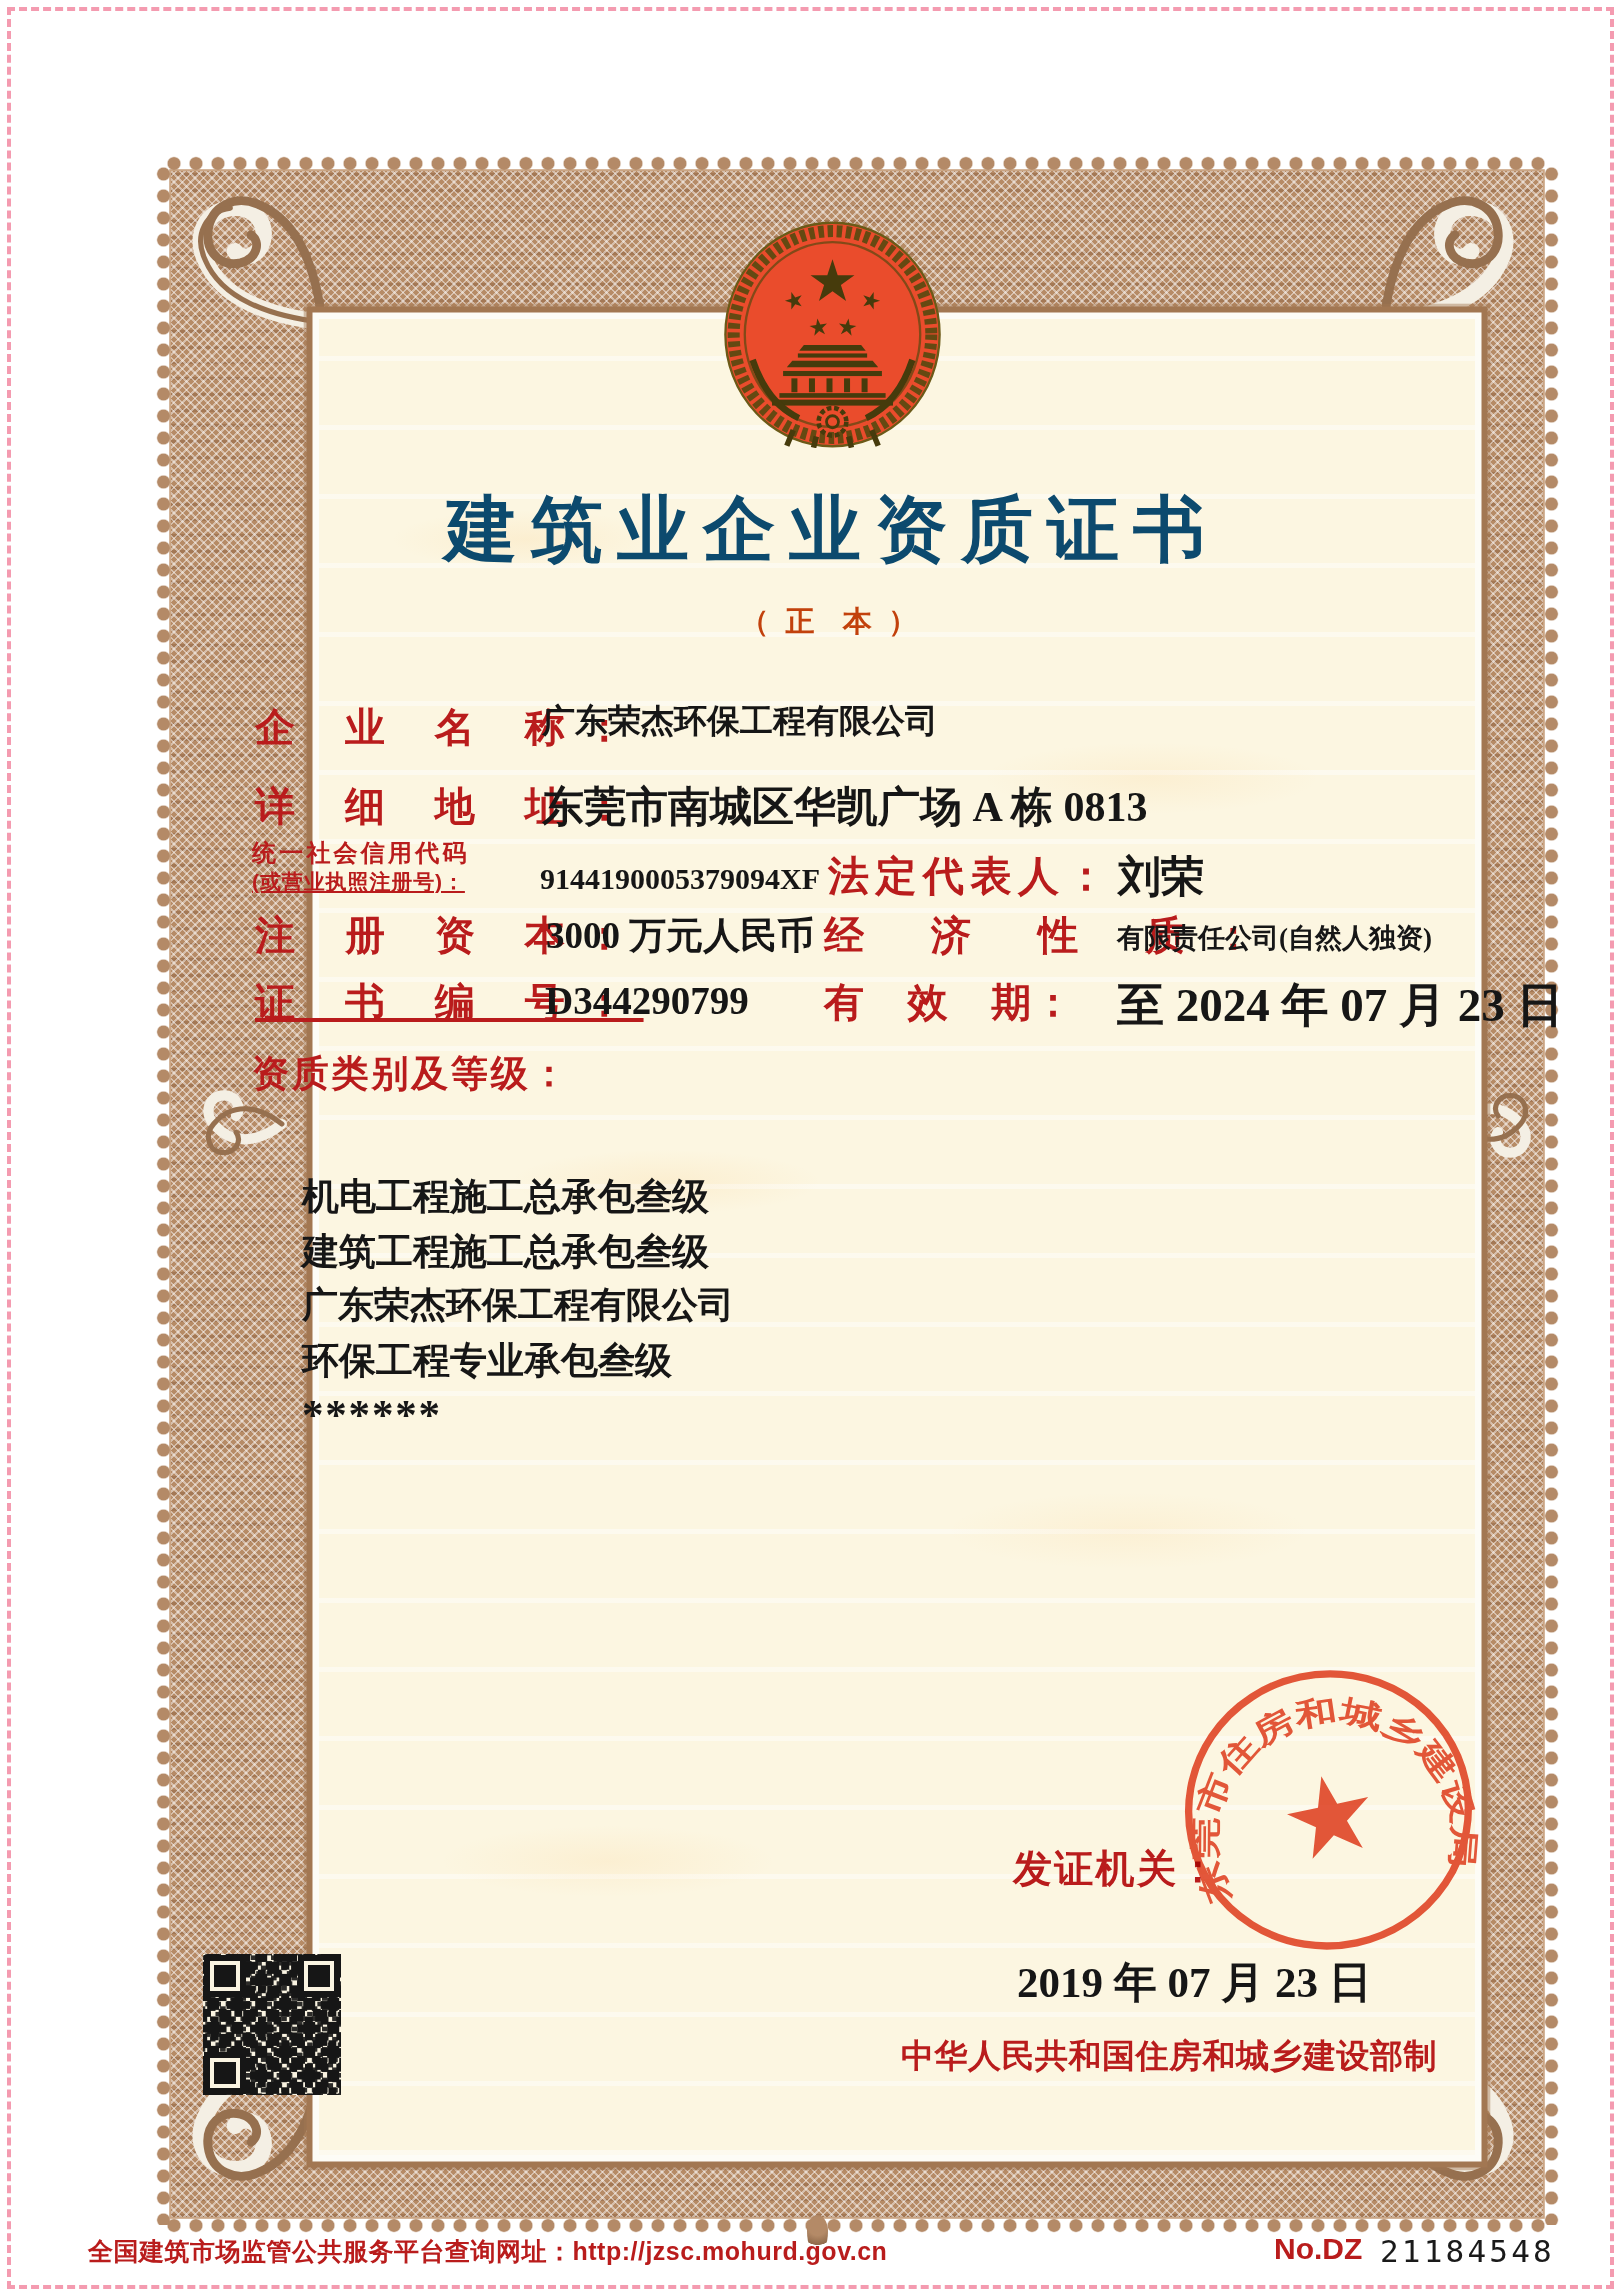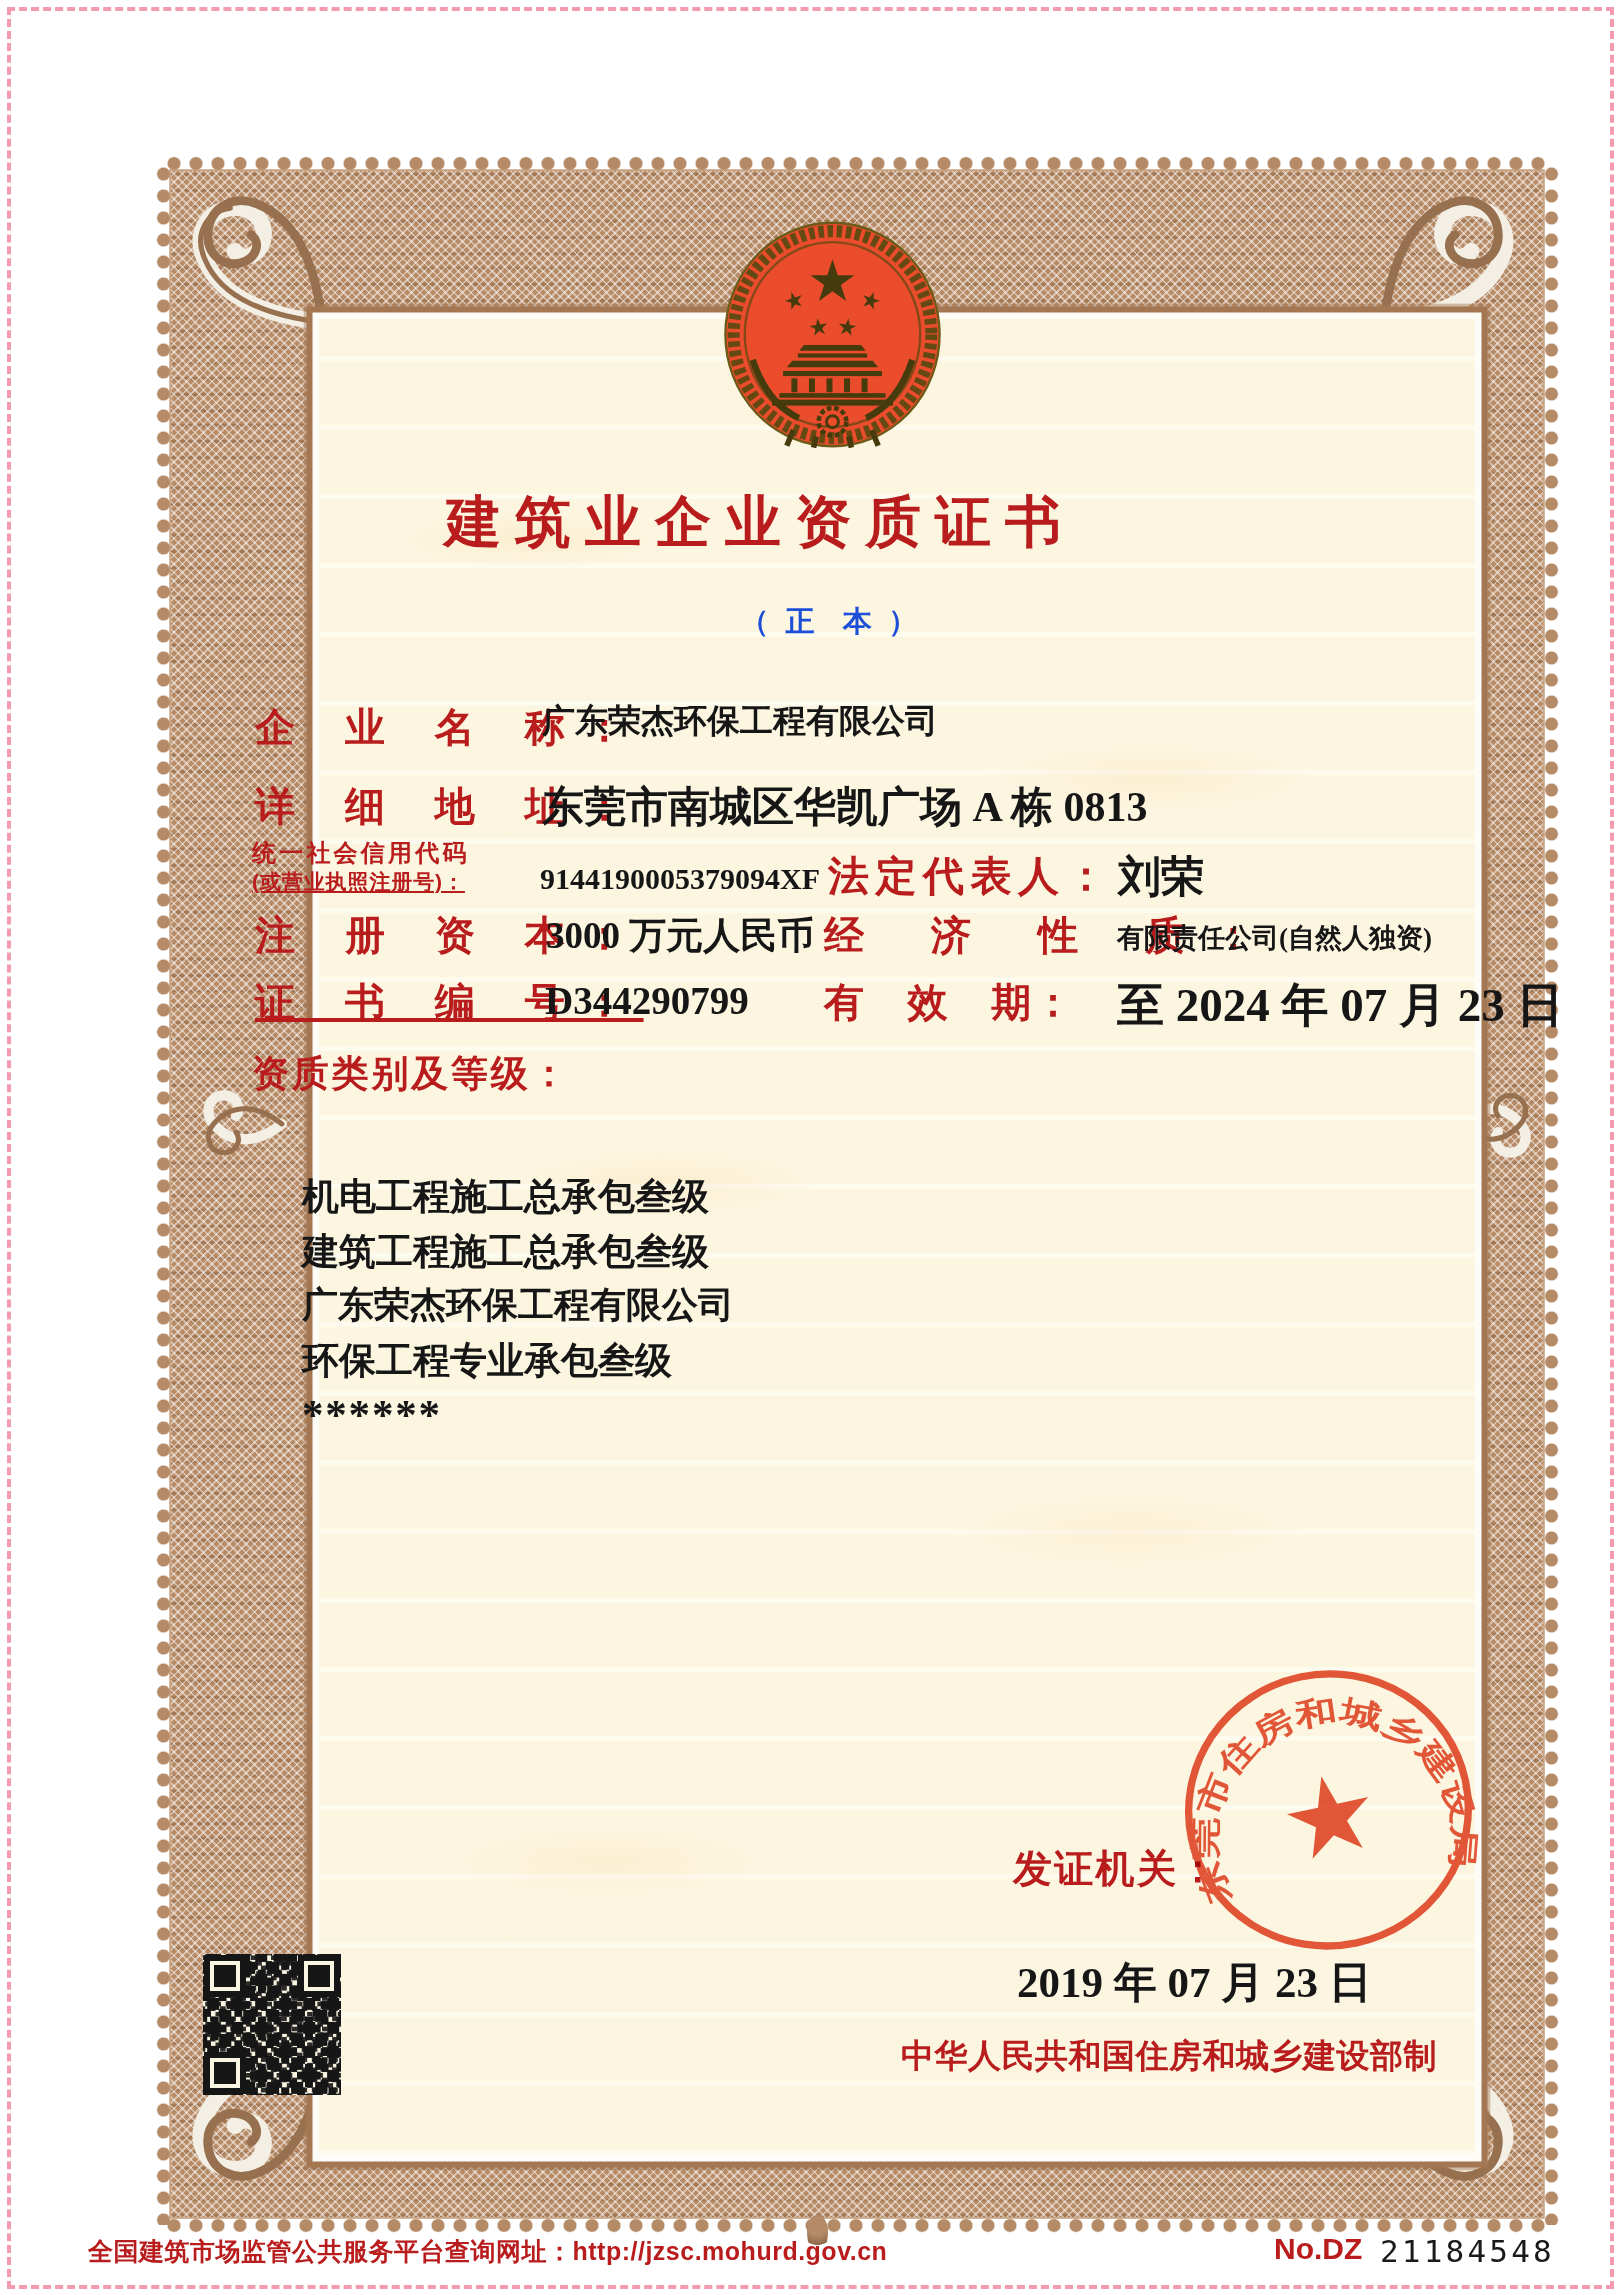--- a/index.html
+++ b/index.html
@@ -26,23 +26,23 @@
            radial-gradient(194px 42px at 18% 12%, rgba(247,170,60,.10), transparent 70%),
            radial-gradient(240px 51px at 72% 25%, rgba(247,170,60,.09), transparent 70%),
            radial-gradient(222px 46px at 30% 47%, rgba(247,170,60,.10), transparent 70%),
            radial-gradient(259px 55px at 70% 66%, rgba(247,170,60,.08), transparent 70%),
            radial-gradient(240px 51px at 25% 84%, rgba(247,170,60,.09), transparent 70%),
            repeating-linear-gradient(0deg, rgba(255,255,255,.45) 0 4.6px, rgba(0,0,0,0) 4.6px 69px);
          box-shadow:0 0 0 6.5px #fdfcf6, 0 0 0 12.5px #a27752, 0 0 0 15.3px rgba(162,119,82,.45);}
   .curl svg{display:block;}
   .lbl{font-family:"Liberation Sans","DejaVu Sans",sans-serif;font-weight:700;color:#b91c1c;white-space:pre;line-height:1;}
   .val{font-family:"Liberation Serif","DejaVu Serif",serif;font-weight:600;color:#161616;white-space:pre;line-height:1;}
-  #title{font-size:56px;letter-spacing:14px;font-weight:700;color:#b91c1c;white-space:pre;line-height:1;
+  #title{font-size:72px;letter-spacing:14px;font-weight:700;color:#0c4a6e;white-space:pre;line-height:1;
          font-family:"Liberation Serif","DejaVu Serif",serif;}
-  #subtitle{font-size:29px;letter-spacing:4.6px;font-weight:700;color:#1d4ed8;text-align:center;width:176px;white-space:pre;}
+  #subtitle{font-size:29px;letter-spacing:4.6px;font-weight:700;color:#c2410c;text-align:center;width:176px;white-space:pre;}
   .qual{font-size:37px;}
   
   #seal{transform:rotate(-12deg);opacity:.9;mix-blend-mode:multiply;}
   
   #qr{width:138px;height:141px;background-color:#faf4e2;
       background-image:
         conic-gradient(#161616 25%, transparent 0 50%, #161616 0 75%, transparent 0),
         conic-gradient(#161616 25%, transparent 0 50%, #161616 0 75%, transparent 0),
         conic-gradient(rgba(22,22,22,.9) 25%, transparent 0 50%, rgba(22,22,22,.9) 0 75%, transparent 0);
       background-size:15.7px 15.7px, 24px 24px, 10.2px 10.2px;

